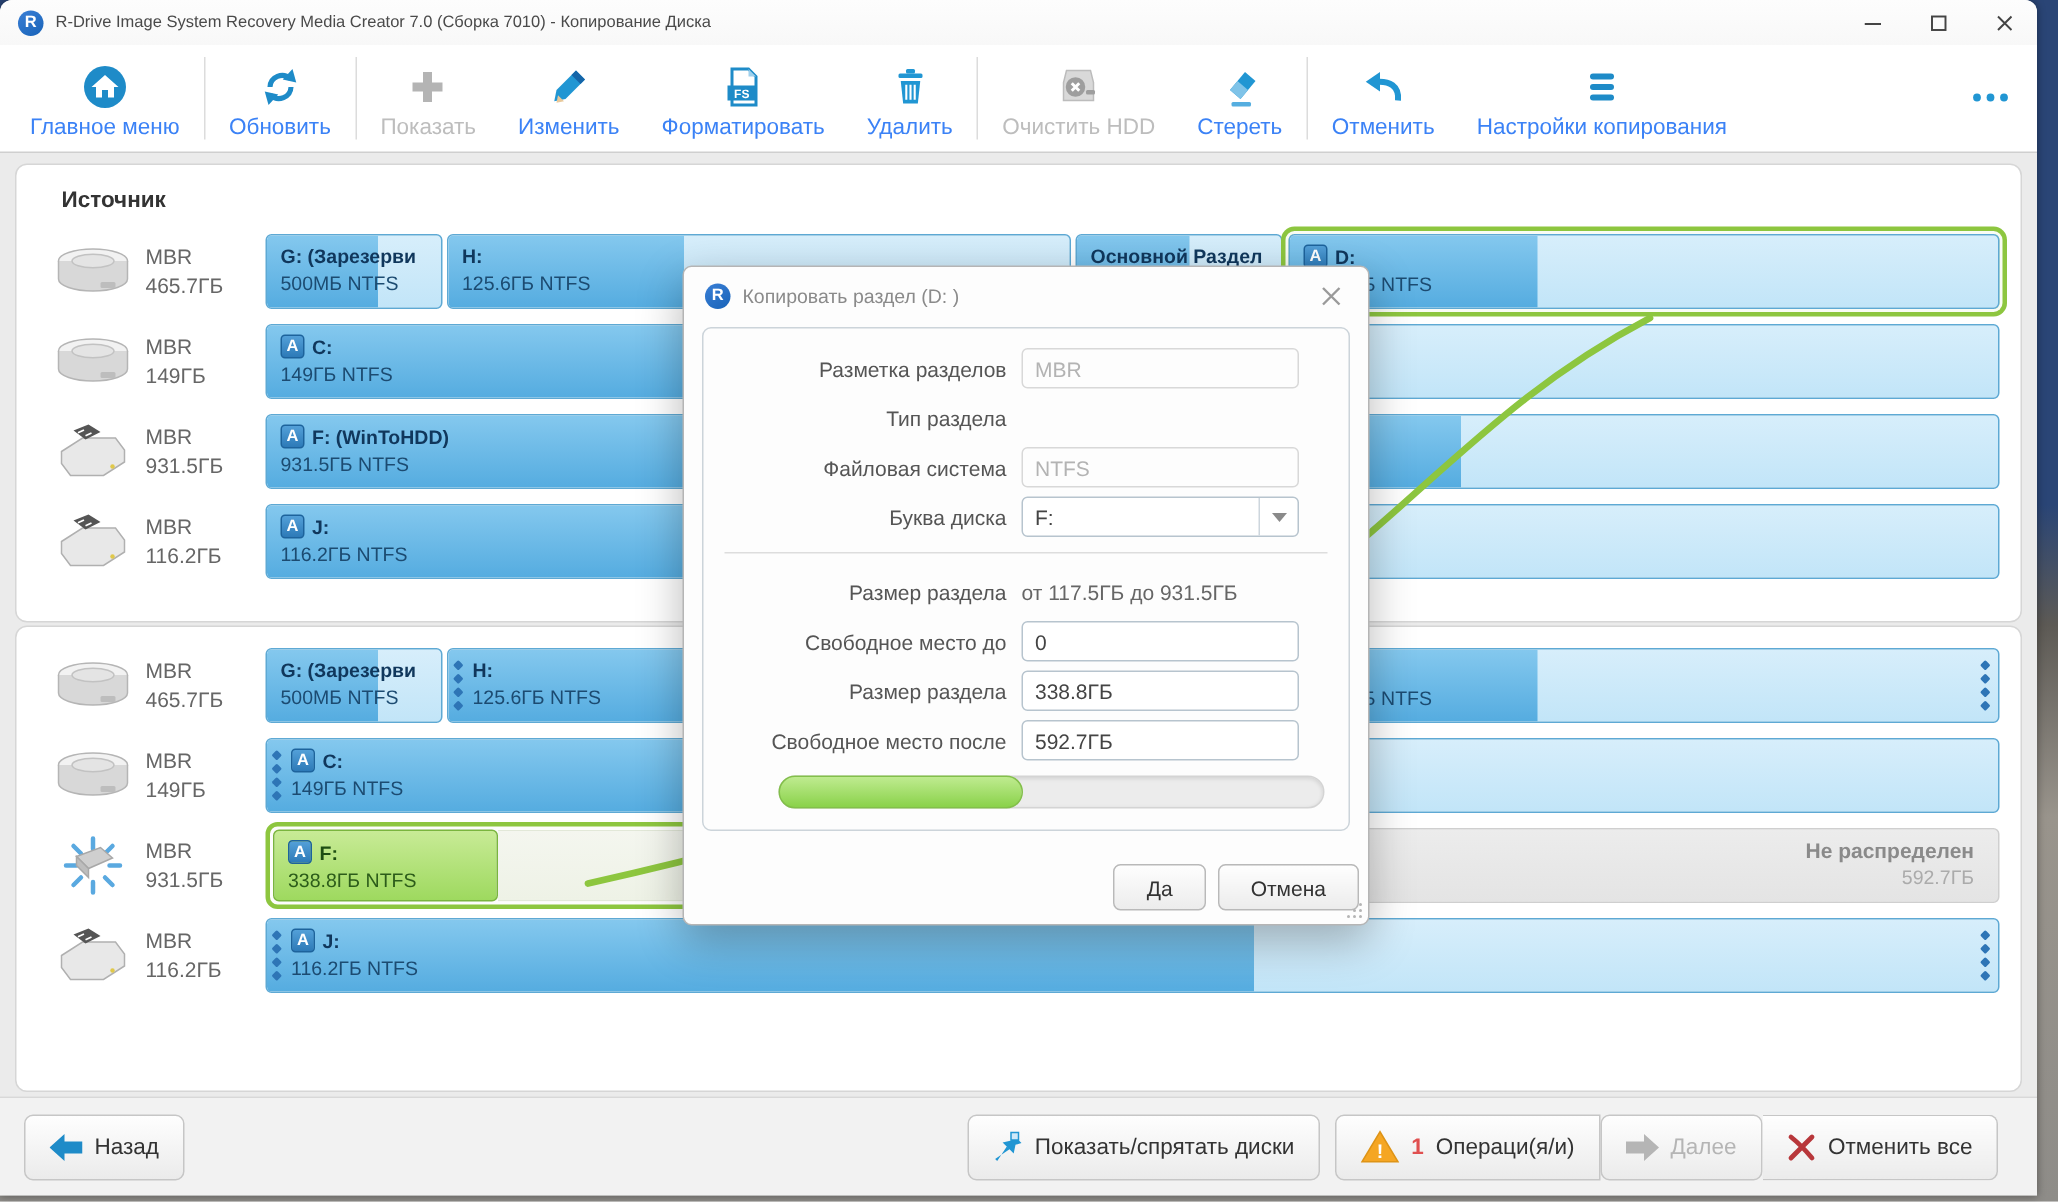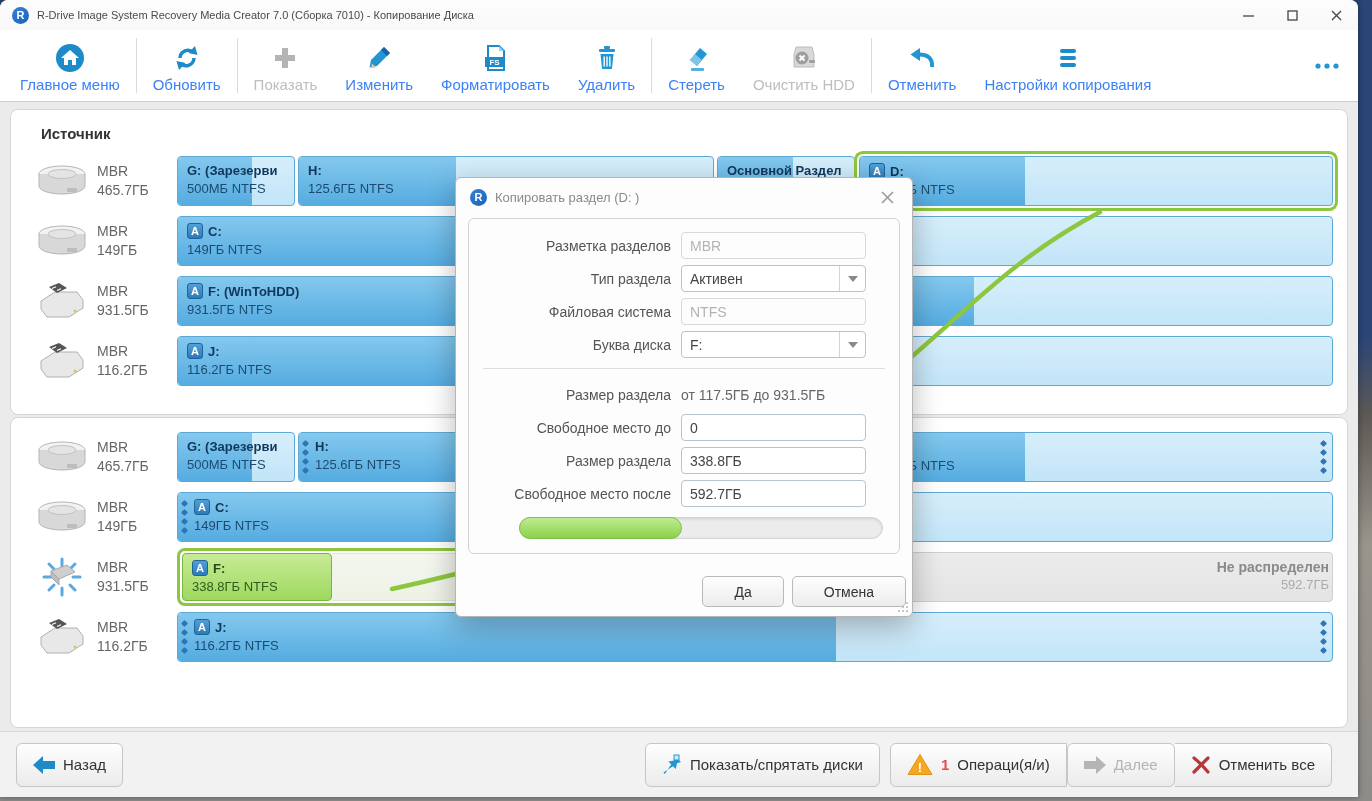--- a/index.html
+++ b/index.html
@@ -63,21 +63,21 @@
   .green-wrap { position:absolute; left:0; top:-3px; height:58px; width:432px;
     border:3px solid #8dc63f; border-radius:8px; background:#fdfdfc; padding:2px; display:flex; }
   .seg-green { position:relative; width:150px; height:48px; border:1px solid #7ab53e; border-radius:4px;
     background:linear-gradient(#c8eb96,#9ed95f); overflow:hidden; }
   .seg-green .l1 { position:relative; font-size:13px; font-weight:bold; color:#1d4d12;
     margin:6px 0 3px 9px; display:flex; align-items:center; }
   .seg-green .l2 { font-size:13px; color:#2c5c1a; margin-left:9px; }
   .unalloc-light { flex:1; background:linear-gradient(#f4f6ef,#eef2e6); border:1px solid #e2e8d8;
     border-left:none; border-radius:0 4px 4px 0; }
   .seg-grey { position:absolute; top:1px; height:50px; border:1px solid #cfcfcf; border-radius:4px;
-    background:linear-gradient(#ececec,#e4e4e4); text-align:right; padding:6px 3px 0 0; }
+    background:linear-gradient(#ececec,#e4e4e4); text-align:right; padding:6px 16px 0 0; }
   .seg-grey .g1 { font-size:14px; font-weight:bold; color:#8a8a8a; }
   .seg-grey .g2 { font-size:13px; color:#ababab; margin-top:2px; }
 
   
   .connector { position:absolute; left:0; top:0; width:1358px; height:630px;
     pointer-events:none; z-index:5; }
 
   
   .dialog { position:absolute; left:455px; top:75px; width:458px; height:440px; z-index:10;
     background:#fdfdfd; border:1px solid #b5b5b5; border-radius:6px;
@@ -100,21 +100,21 @@
   .combo .ca { width:26px; align-self:stretch; border-left:1px solid #cdd6dd;
     display:flex; align-items:center; justify-content:center; }
   .combo .ca svg { display:block; }
   .static-val { font-size:14px; color:#666; }
   .gsep { border-top:1px solid #ddd; margin:10px 14px 12px; }
   .slider { margin:10px 16px 0 50px; height:22px; border-radius:11px; background:#ececec;
     border:1px solid #d4d4d4; box-shadow:inset 0 1px 3px rgba(0,0,0,.12); position:relative; }
   .slider .sfill { position:absolute; left:-1px; top:-1px; height:22px; width:163px; border-radius:11px;
     background:linear-gradient(#bfeb90,#8ad24a); border:1px solid #83bf4b; }
   .dlg-btns { display:flex; justify-content:flex-end; gap:8px; margin:22px 6px 0; }
-  .btn { height:31px; padding:0 31px; font-size:14px; color:#333;
+  .btn { height:31px; padding:0 21px; font-size:14px; color:#333;
     background:linear-gradient(#fefefe,#ececec); border:1px solid #b9b9b9; border-radius:5px;
     display:flex; align-items:center; justify-content:center; }
   .grip { position:absolute; right:4px; bottom:4px; width:10px; height:10px; }
   .grip i { position:absolute; width:2px; height:2px; background:#b5b5b5; border-radius:50%; }
 
   
   .footer { position:absolute; left:0; bottom:0; width:100%; height:66px;
     background:#f2f2f2; border-top:1px solid #d8d8d8; display:flex; align-items:center; padding:0 16px; }
   .fbtn { height:44px; background:linear-gradient(#fefefe,#ebebeb); border:1px solid #c6c6c6;
     border-radius:6px; display:flex; align-items:center; gap:8px; padding:0 16px;
@@ -209,40 +209,40 @@
         <svg width="30" height="30">
           <rect x="12" y="3" width="6" height="3" rx="1" fill="#2196d3"></rect>
           <rect x="7" y="6" width="16" height="3" rx="1" fill="#2196d3"></rect>
           <path d="M8.5 11 h13 l-1.6 15 h-9.8 z" fill="#2196d3"></path>
           <path d="M12.2 13.5 v10 M15 13.5 v10 M17.8 13.5 v10" stroke="#fff" stroke-width="1.4"></path>
           </svg>
       </span>
       <span class="tlabel">Удалить</span>
     </div>
     <div class="tb-sep"></div>
-    <div class="tb-item">
-      <span class="ticon">
-        <svg width="30" height="30">
-          <polygon points="8,17 18,5 25,11 15,23" fill="#2196d3"></polygon>
-          <polygon points="8,17 13,11 20,17 15,23" fill="#7fc3e8"></polygon>
-          <rect x="9" y="25" width="13" height="3" rx="1" fill="#55aee0"></rect>
-          </svg>
-      </span>
-      <span class="tlabel">Стереть</span>
-    </div>
     <div class="tb-item disabled">
       <span class="ticon">
         <svg width="34" height="30">
           <path d="M9 4 h16 l2 8 v12 h-20 V12 z" fill="#d9d9d9" stroke="#bcbcbc"></path>
           <circle cx="15" cy="15" r="6.5" fill="#9e9e9e"></circle>
           <path d="M12.5 12.5 l5 5 M17.5 12.5 l-5 5" stroke="#fff" stroke-width="2"></path>
           <rect x="22" y="17" width="6" height="3" rx="1" fill="#9e9e9e"></rect>
           </svg>
       </span>
       <span class="tlabel">Очистить HDD</span>
+    </div>
+    <div class="tb-item">
+      <span class="ticon">
+        <svg width="30" height="30">
+          <polygon points="8,17 18,5 25,11 15,23" fill="#2196d3"></polygon>
+          <polygon points="8,17 13,11 20,17 15,23" fill="#7fc3e8"></polygon>
+          <rect x="9" y="25" width="13" height="3" rx="1" fill="#55aee0"></rect>
+          </svg>
+      </span>
+      <span class="tlabel">Стереть</span>
     </div>
     <div class="tb-sep"></div>
     <div class="tb-item">
       <span class="ticon">
         <svg width="30" height="30">
           <path d="M25 24 c1 -10 -6 -13 -14 -12.5" stroke="#2196d3" stroke-width="4" fill="none"></path>
           <polygon points="13,5 13,18 3.5,11.5" fill="#2196d3"></polygon>
           </svg>
       </span>
       <span class="tlabel">Отменить</span>
@@ -558,28 +558,20 @@
             </svg>
         </div>
       </div>
       <div class="groupbox">
         <div class="frow">
           <div class="lbl">Разметка разделов</div>
           <input class="field" disabled="" value="MBR" style="">
         </div>
         <div class="frow">
           <div class="lbl">Тип раздела</div>
-          <div class="field combo">
-            <span class="cv">Активен</span>
-            <span class="ca">
-                <svg width="10" height="6">
-                  <polygon points="0,0 10,0 5,6" fill="#8a8a8a"></polygon>
-                </svg>
-              </span>
-          </div>
         </div>
         <div class="frow">
           <div class="lbl">Файловая система</div>
           <input class="field" disabled="" value="NTFS" style="">
         </div>
         <div class="frow">
           <div class="lbl">Буква диска</div>
           <div class="field combo">
             <span class="cv">F:</span>
             <span class="ca">

